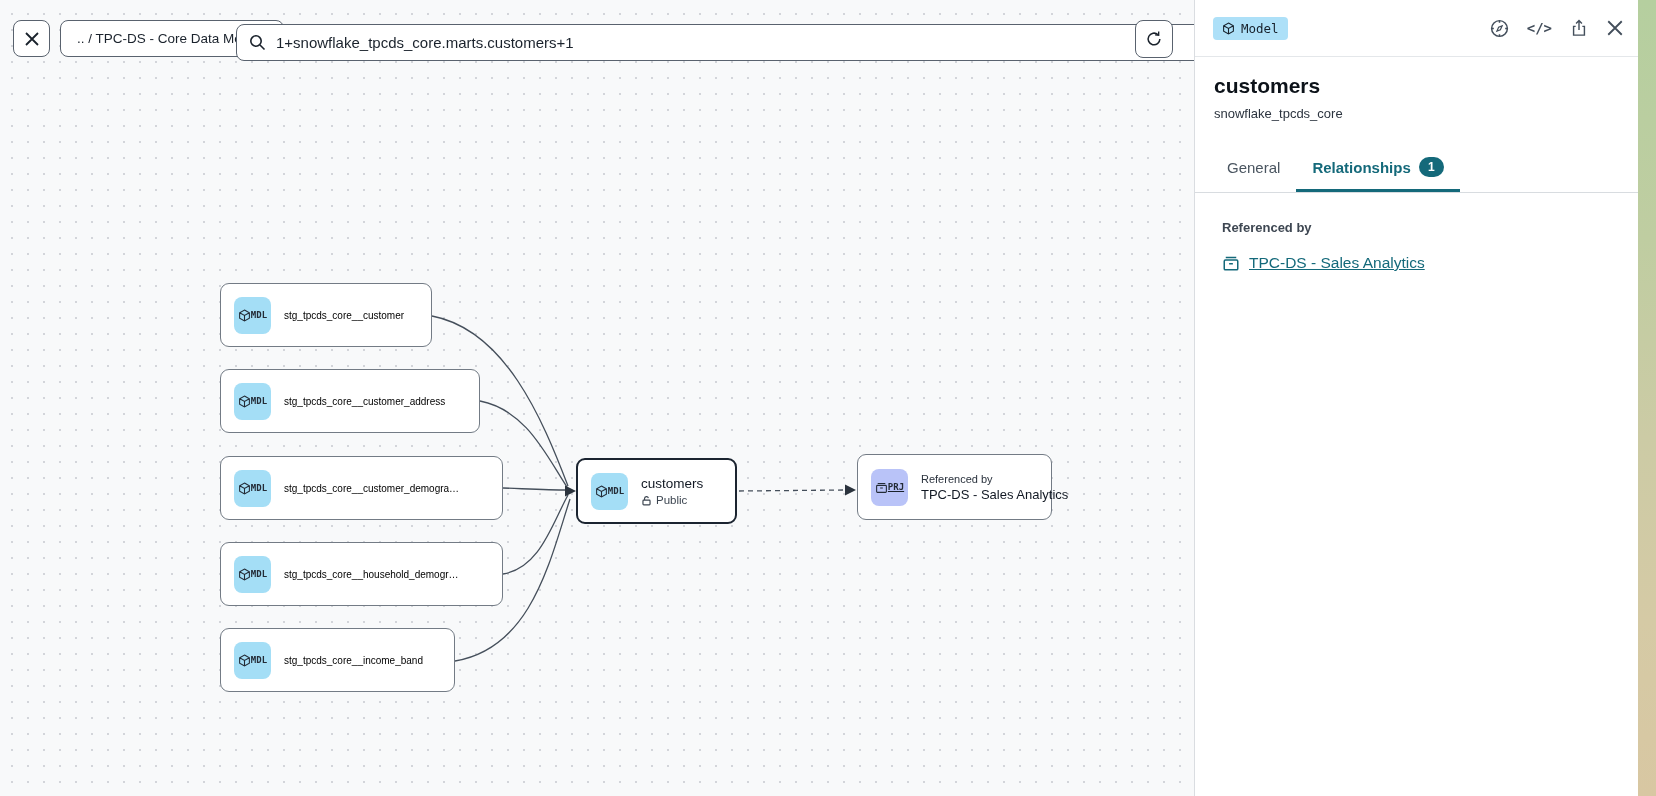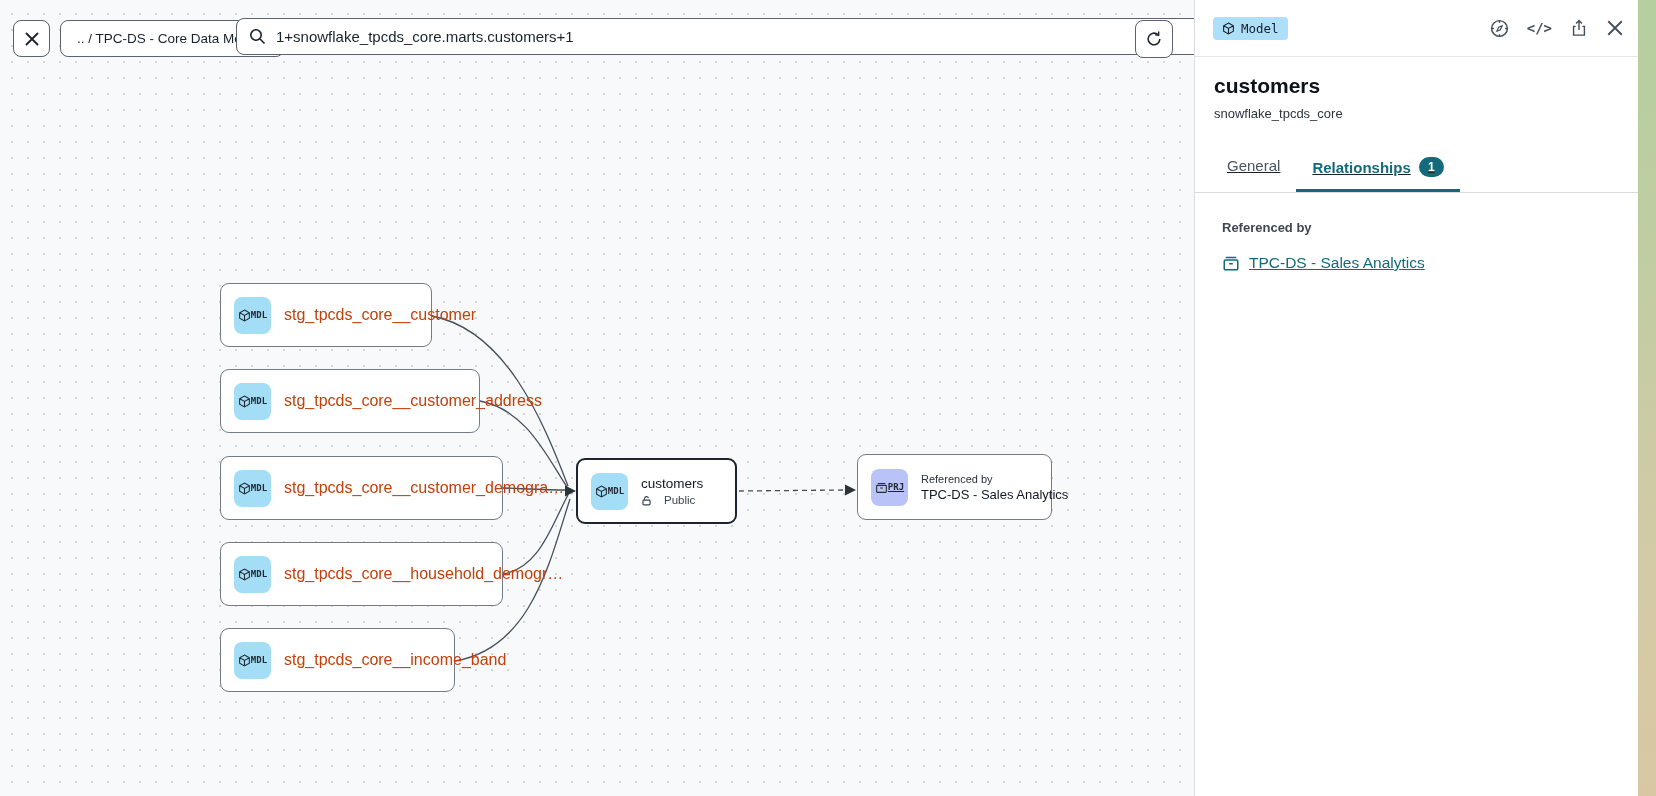--- a/index.html
+++ b/index.html
@@ -22,49 +22,49 @@
     font-size:13.5px; color:#1a222c; cursor:pointer; }
   .searchbox { position:absolute; display:flex; align-items:center; background:#fff;
     border:1.5px solid #59626e; border-radius:8px; height:37px; padding:0 12px; gap:10px; }
   .searchbox input { flex:1; border:none; outline:none; font-size:15px; color:#1a222c;
     font-family:"Liberation Sans", sans-serif; background:transparent; }
   .icon { display:inline-flex; align-items:center; justify-content:center; color:#434e5b; }
 
   
   .node { position:absolute; display:flex; align-items:center; gap:13px; padding-left:13px;
     height:64px; background:#fff; border:1.2px solid #737b85; border-radius:9px; cursor:pointer; }
-  .node-label { font-size:16px; color:#c2410c; white-space:nowrap; }
+  .node-label { font-size:10px; color:#000000; white-space:nowrap; }
   .res-badge { display:flex; flex-direction:row; align-items:center; justify-content:center;
     width:37px; height:37px; border-radius:8px; background:#a4def6; flex:0 0 auto; }
   .res-badge .badge-text { font-family:"DejaVu Sans Mono", monospace; font-size:9px;
     font-weight:bold; color:#232b36; line-height:1; margin-top:1px; }
   .node.selected { border:2px solid #1b2430; height:66px; }
   .sel-title { font-size:13.5px; color:#111823; }
-  .sel-access { display:flex; align-items:center; gap:12px; font-size:11.5px; color:#3c4550; margin-top:3px; }
+  .sel-access { display:flex; align-items:center; gap:4px; font-size:11.5px; color:#3c4550; margin-top:3px; }
   .prj .res-badge { background:#b9c3f8;text-decoration:underline; }
   .prj-eyebrow { font-size:11px; color:#2a323d; }
   .prj-title { font-size:13px; color:#111823; margin-top:2px; white-space:nowrap; }
 
   
   .panel { position:absolute; left:1194px; top:0; width:444px; height:796px; background:#fff;
     border-left:1px solid #dadde1; }
   .panel-head { position:relative; height:57px; border-bottom:1px solid #e4e7ea;
     display:flex; align-items:center; padding:0 14px 0 18px; }
   .type-chip { display:inline-flex; align-items:center; gap:6px; background:#ade0f8;
     border-radius:4px; padding:4px 9px; font-family:"DejaVu Sans Mono", monospace;
     font-size:12.5px; color:#16202b; }
   .head-actions { margin-left:auto; display:flex; align-items:center; gap:17px; }
   .head-actions .icon { cursor:pointer; }
   .code-glyph { font-family:"DejaVu Sans Mono", monospace; font-size:14px; font-weight:bold; color:#434e5b; }
 
   .panel-title { font-size:21px; font-weight:bold; color:#0c1219; padding:17px 20px 0 19px; }
   .panel-sub { font-size:13px; color:#2c343f; padding:8px 20px 0 19px; }
 
-  .tabs { display:flex; align-items:flex-start; margin-top:24px; padding-left:16px;
-    border-bottom:1px solid #d8dce0;text-decoration:underline; }
+  .tabs { display:flex; align-items:center; margin-top:24px; padding-left:16px;
+    border-bottom:1px solid #d8dce0; }
   .tab { display:flex; align-items:center; gap:8px; padding:12px 16px; font-size:15px;
     color:#4a5560; cursor:pointer; border-bottom:3px solid transparent; }
   .tab.active { color:#14697a; font-weight:bold; border-bottom-color:#14697a; }
   .count-pill { display:inline-flex; align-items:center; justify-content:center;
     min-width:25px; height:20px; border-radius:11px; background:#14697a; color:#fff;
     font-size:12px; font-weight:bold; }
 
   .section { padding:27px 20px 0 27px; }
   .section-label { font-size:13px; font-weight:bold; color:#3e4752; }
   .ref-link { display:flex; align-items:center; gap:9px; margin-top:19px; cursor:pointer; }
@@ -98,21 +98,21 @@
       <svg width="16" height="16" viewBox="0 0 16 16" stroke="#1a222c" stroke-width="1.8">
           <path d="M2 2 L14 14 M14 2 L2 14"></path>
         </svg>
     </span>
   </div>
 
   <div class="crumb" style="left:60px;top:20px">
     <span>.. / TPC-DS - Core Data Models</span>
   </div>
 
-  <div class="searchbox" style="left:236px;top:18px;width:1051px">
+  <div class="searchbox" style="left:236px;top:24px;width:1051px">
     <span class="icon">
       <svg width="17" height="17" viewBox="0 0 17 17" fill="none" stroke="#1a222c" stroke-width="1.6">
           <circle cx="7" cy="7" r="5.2"></circle>
           <path d="M11 11 L15.5 15.5"></path>
         </svg>
     </span>
     <input value="1+snowflake_tpcds_core.marts.customers+1" style="">
     <span class="icon">
       <svg width="17" height="17" viewBox="0 0 17 17" fill="none" stroke="#5a636f" stroke-width="1.3">
           <circle cx="8.5" cy="8.5" r="7.2"></circle>

